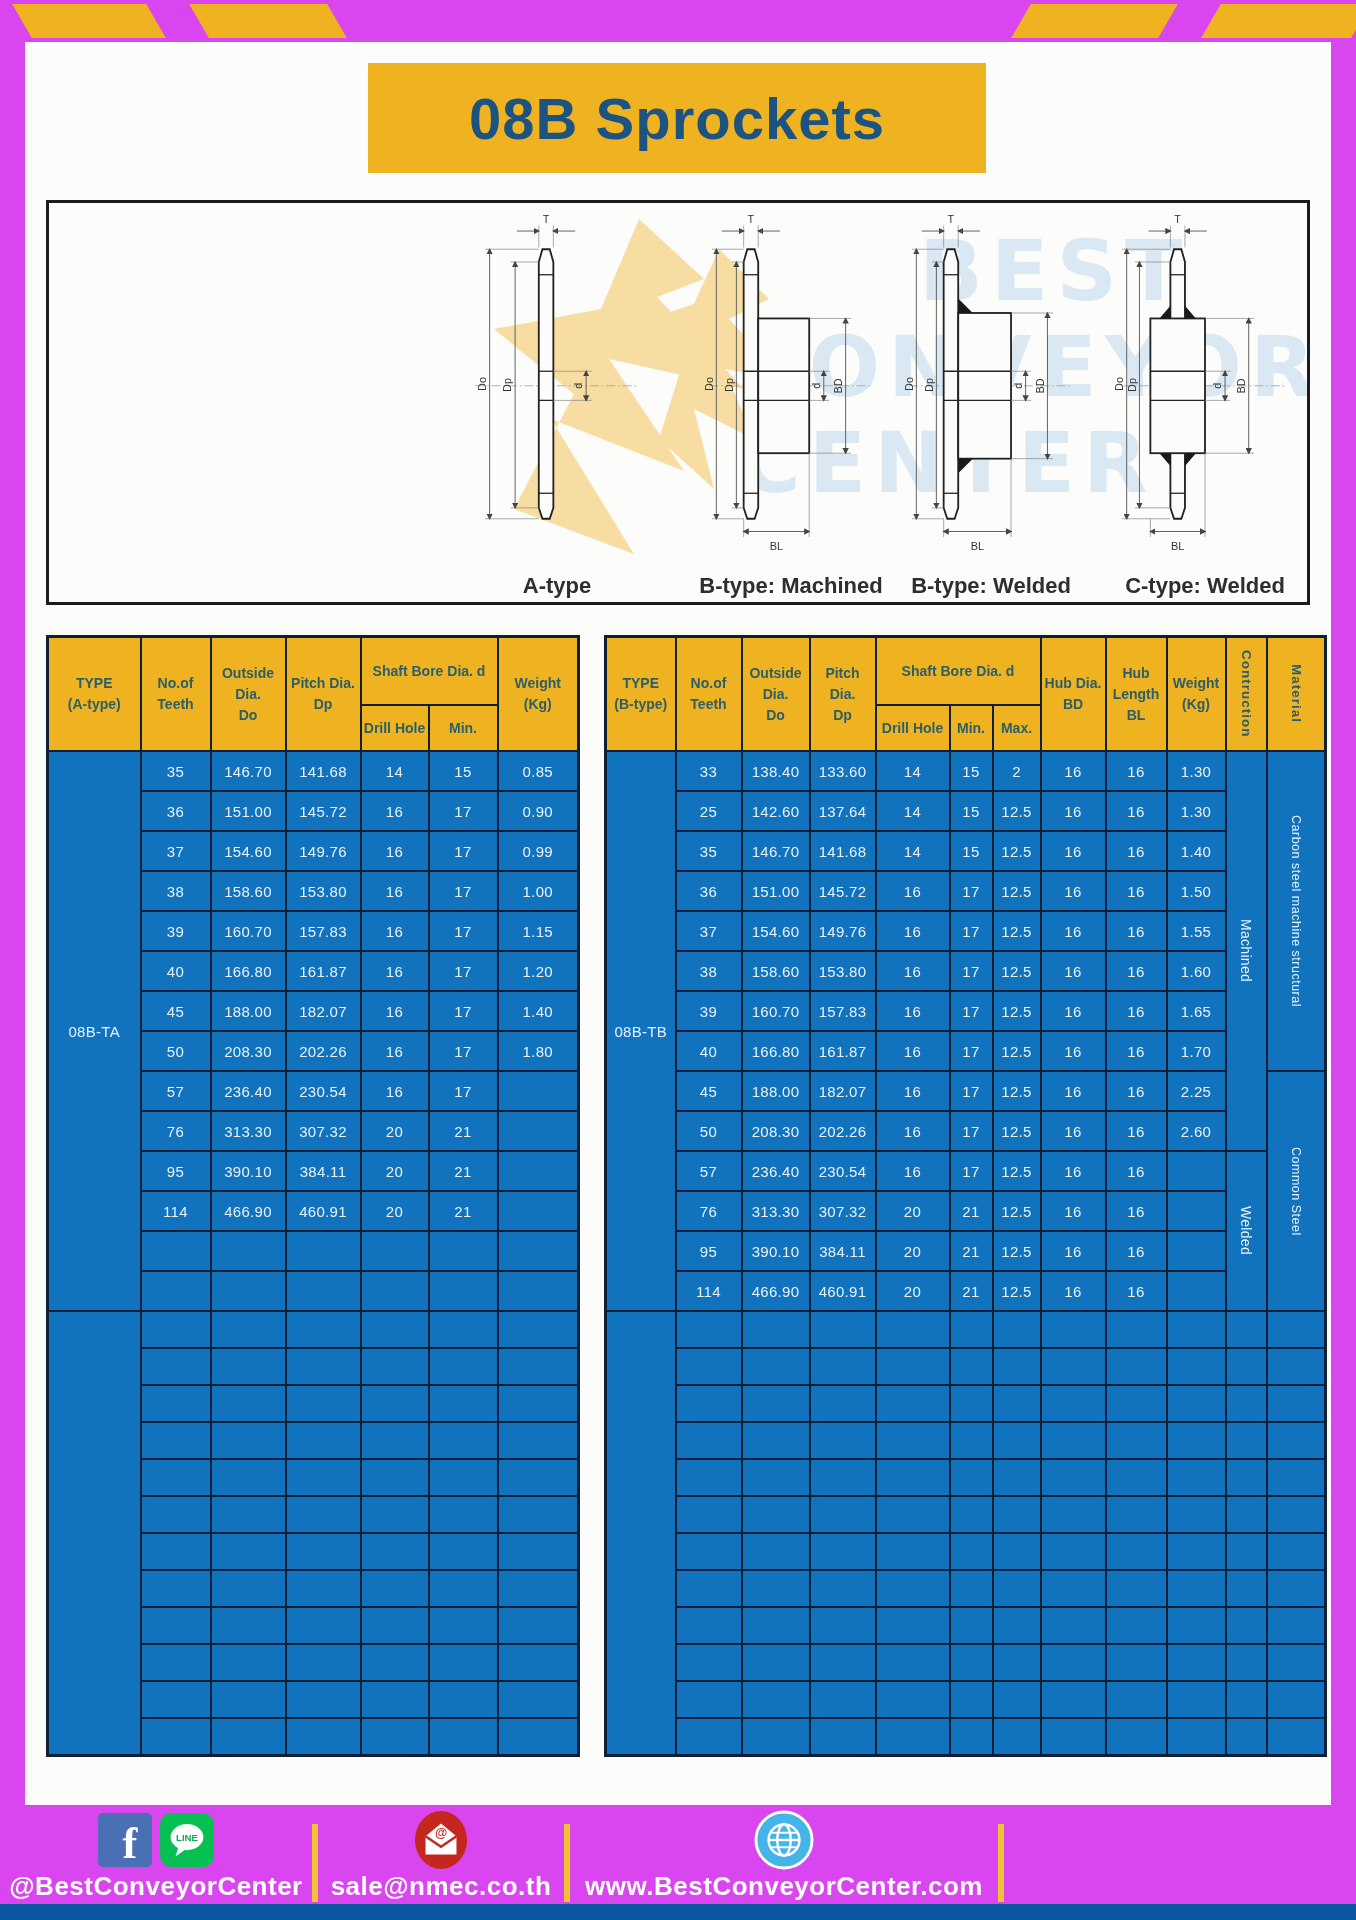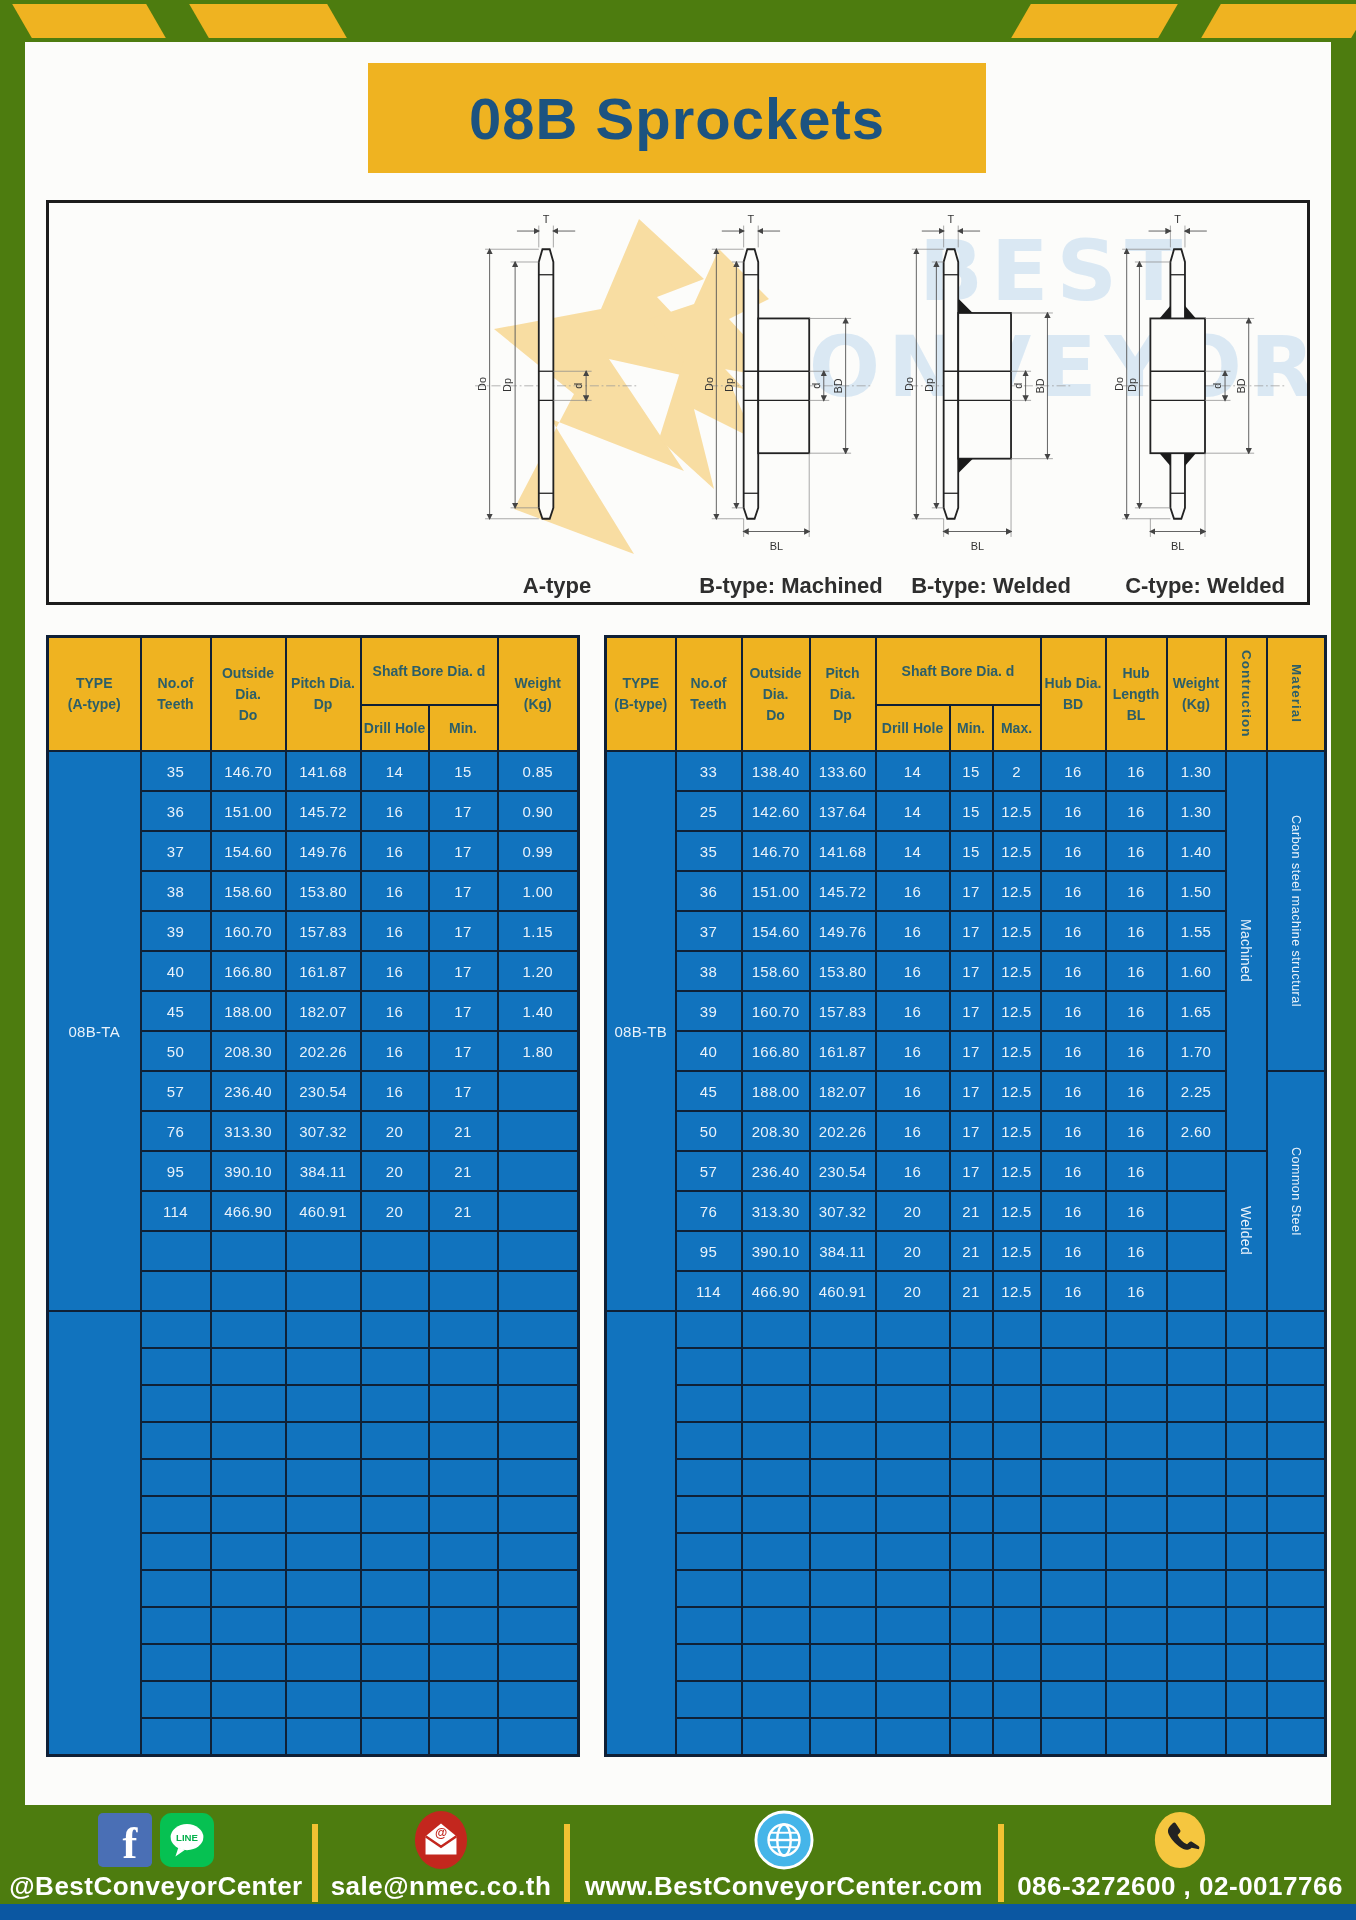--- a/index.html
+++ b/index.html
@@ -1,16 +1,16 @@
 <!DOCTYPE html>
 <html><head>
 <meta charset="utf-8">
 <style>
   html,body{margin:0;padding:0;background:#e8e8e8;}
-  .page{position:relative;width:1356px;height:1920px;background:#4d7c0f;overflow:hidden;
+  .page{position:relative;width:1356px;height:1920px;background:#d946ef;overflow:hidden;
         font-family:"Liberation Sans",sans-serif;}
   .sheet{position:absolute;left:25px;top:42px;width:1306px;height:1763px;background:#FCFCFA;}
   .stripe{position:absolute;top:4px;height:34px;background:#EFB321;}
   .stripe.s-l{transform:skewX(30deg);}
   .stripe.s-r{transform:skewX(-30deg);}
   .banner{position:absolute;left:368px;top:63px;width:618px;height:110px;background:#EFB321;
           display:flex;align-items:center;justify-content:center;}
   .banner h1{margin:0;font-size:58px;color:#1C5380;letter-spacing:1px;font-weight:bold;}
   
   .dbox{position:absolute;left:46px;top:200px;width:1264px;height:405px;border:3px solid #1c1c1c;
@@ -77,20 +77,21 @@
     <div class="wm">
       <svg width="300" height="380" viewBox="0 0 300 380">
         <g fill="#F6C45B">
           <polygon points="150,10 215,70 168,88 255,180 120,150 195,262 62,210 145,345 25,300 85,185 5,120 112,100"></polygon>
           <polygon points="230,40 280,90 240,110 295,170 235,160 265,230 205,200 225,280 170,230 195,150 160,110 205,95"></polygon>
         </g>
       </svg>
       <div class="wm-text">
           <div class="wm-line">BEST</div>
           <div class="wm-line">CONVEYOR</div>
+          <div class="wm-line">CENTER</div>
         </div>
     </div>
     <div id="figures">
         <figure class="fig fig0"><svg width="188" height="346" viewBox="0 0 200 380">
             <defs>
               <marker id="a0" viewBox="0 0 10 10" refX="8" refY="5" markerWidth="7" markerHeight="7" orient="auto-start-reverse">
                 <path d="M0 0L10 5L0 10z" fill="#444"></path>
               </marker>
             </defs>
             <line class="cl" x1="10" y1="192" x2="190" y2="192"></line>
@@ -870,24 +871,15 @@
             <circle cx="31" cy="31" r="16" fill="none" stroke="#fff" stroke-width="2.5"></circle>
             <ellipse cx="31" cy="31" rx="7" ry="16" fill="none" stroke="#fff" stroke-width="2.5"></ellipse>
             <line x1="15" y1="31" x2="47" y2="31" stroke="#fff" stroke-width="2.5"></line>
             <line x1="17" y1="23.5" x2="45" y2="23.5" stroke="#fff" stroke-width="2"></line>
             <line x1="17" y1="38.5" x2="45" y2="38.5" stroke="#fff" stroke-width="2"></line>
           </svg>
         </div>
         <div class="ftext">www.BestConveyorCenter.com</div>
       </div>
       <div class="fdiv"></div>
-      <div class="fseg" style="width: 352px;">
-        <div class="ficons">
-          <svg width="58" height="60" viewBox="0 0 60 62">
-            <ellipse cx="30" cy="31" rx="26" ry="29" fill="#F5C63F"></ellipse>
-            <path d="M42 39c-2.4 2.4-6 2.6-8.5 1.3-6.5-3.3-12-8.8-15.2-15.3-1.3-2.6-1-6.1 1.4-8.5l2.8-2.8c1-1 2.4-1 3.2.2l4.3 6.4c.8 1.2.5 2.4-.5 3.4l-2 2c2.2 4.3 5.5 7.6 9.8 9.8l2-2c1-1 2.2-1.3 3.4-.5l6.4 4.3c1.2.8 1.3 2.2.3 3.2z" fill="#222"></path>
-          </svg>
-        </div>
-        <div class="ftext">086-3272600 , 02-0017766</div>
-      </div>
     </div>
   <div class="bstrip"></div>
 </div>
 
 </body></html>

